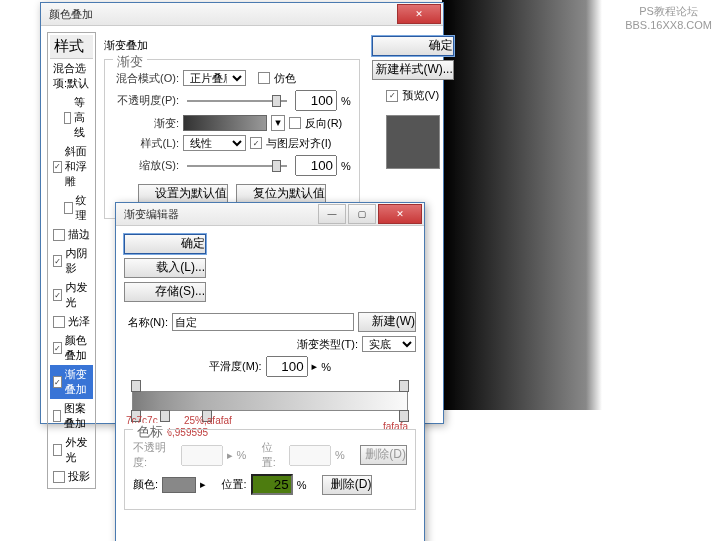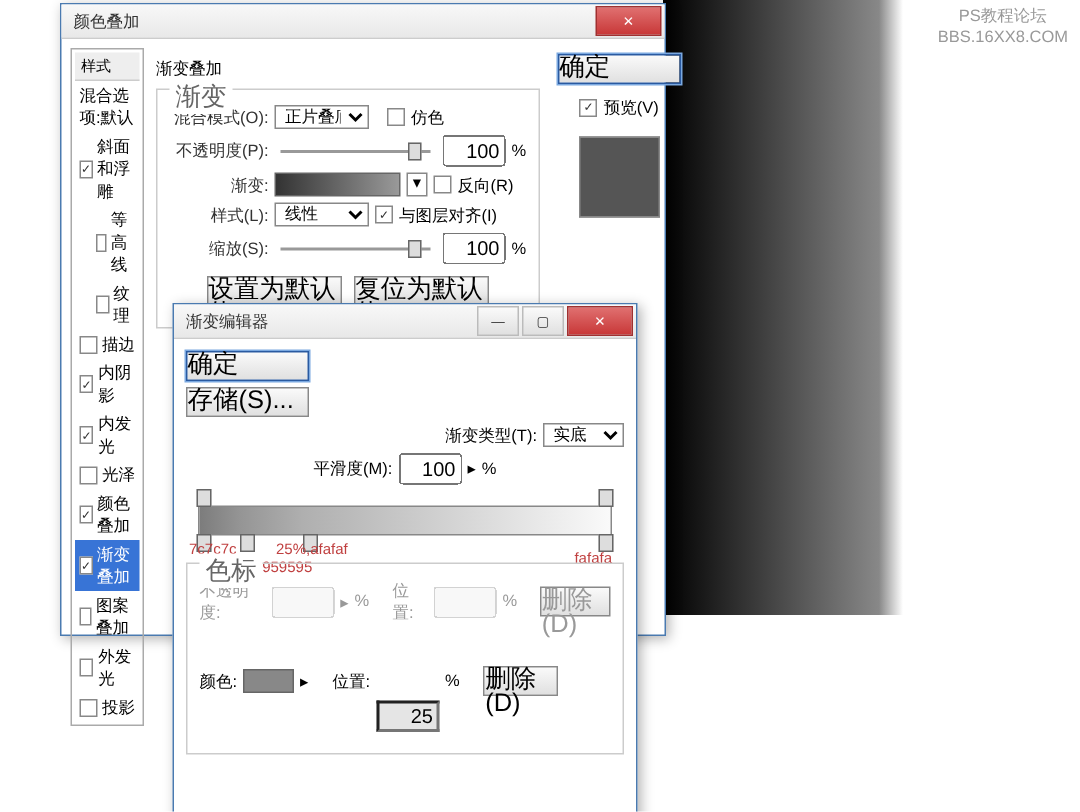--- a/index.html
+++ b/index.html
@@ -5,36 +5,36 @@
 body{margin:0;font-family:"Microsoft YaHei",SimSun,sans-serif;font-size:11px;background:#fff;width:720px;height:541px;position:relative;overflow:hidden}
 .watermark{position:absolute;top:4px;right:8px;font-size:11px;color:#999;text-align:center;line-height:14px}
 .dark-bg{position:absolute;top:0;right:118px;width:160px;height:410px;background:linear-gradient(90deg,#000 0%,#888 90%,#fff 100%)}
 .win{position:absolute;background:#fff;border:1px solid #4a7ab0;box-shadow:2px 2px 8px rgba(0,0,0,.3)}
 .titlebar{height:22px;background:linear-gradient(#f8f8f8,#e8e8e8);display:flex;align-items:center;padding-left:8px;border-bottom:1px solid #ccc;font-size:11px;color:#333}
 .tb-spacer{flex:1}
 .win-btn{width:26px;height:18px;margin-right:2px;border:1px solid #bbb;background:linear-gradient(#fafafa,#e0e0e0);display:inline-flex;align-items:center;justify-content:center;font-size:9px;cursor:pointer}
 .win-close{width:42px;background:linear-gradient(#e07070,#c83838);border-color:#a03030;color:#fff}
 .body1{display:flex;padding:6px}
 .styles-list{width:86px;border:1px solid #aaa;padding:2px}
-.style-head{background:#eee;padding:2px 4px;border-bottom:1px solid #ccc;font-size:10px}
+.style-head{background:#eee;padding:2px 4px;border-bottom:1px solid #ccc;font-size:15px}
 .style-item{padding:2px 3px;font-size:11px;display:flex;align-items:center;gap:3px}
 .style-item.sel{background:#3874d6;color:#fff}
 .cb{width:10px;height:10px;border:1px solid #888;background:#fff;display:inline-flex;align-items:center;justify-content:center;font-size:8px;color:#333}
 .cb.on::after{content:"✓"}
 .center-panel{flex:1;padding:4px 8px}
 .group{border:1px solid #ccc;padding:6px 8px 10px;margin-bottom:6px;position:relative}
-.group-title{position:absolute;top:-7px;left:8px;background:#fff;padding:0 4px;font-size:17px;color:#666}
+.group-title{position:absolute;top:-7px;left:8px;background:#fff;padding:0 4px;font-size:13px;color:#666}
 .row{display:flex;align-items:center;margin:4px 0;gap:4px;font-size:11px}
 .lbl{width:66px;text-align:right;color:#333}
 select,input[type=text]{font-size:11px;border:1px solid #888;height:16px;padding:0 2px;background:#fff}
 select{width:63px}
 .num{width:34px;text-align:right}
 .grad-prev{width:82px;height:14px;border:1px solid #666;background:linear-gradient(90deg,#333,#999)}
 .right-col{width:86px;padding:4px;display:flex;flex-direction:column;gap:4px;align-items:center}
-.btn{width:80px;height:18px;border:1px solid #888;background:linear-gradient(#fafafa,#e0e0e0);font-size:17px;cursor:pointer;text-align:left;line-height:16px}
+.btn{width:80px;height:18px;border:1px solid #888;background:linear-gradient(#fafafa,#e0e0e0);font-size:12px;cursor:pointer;text-align:right;line-height:16px}
 .btn.primary{border:1px solid #2a5aa0;outline:1px solid #7aa8e0}
 .preview-box{width:52px;height:52px;border:1px solid #888;background:#555;margin-top:4px}
 .angle{width:16px;height:16px;border:1px solid #888;border-radius:50%;display:inline-block;position:relative}
 .angle::after{content:"";position:absolute;width:1px;height:7px;background:#333;top:1px;left:50%}
 .slider{width:100px;height:2px;background:#999;position:relative;margin:0 4px}
 .slider::after{content:"";position:absolute;width:7px;height:10px;background:#ddd;border:1px solid #666;top:-5px;left:85%}
 
 .win2{top:202px;left:115px;width:308px;height:350px}
 .body2{padding:8px}
 .body2 .main{display:flex;gap:6px}
@@ -63,27 +63,27 @@
   <div class="titlebar">
     <span>颜色叠加</span>
     <span class="tb-spacer"></span>
     <span class="win-btn win-close">✕</span>
   </div>
   <div class="body1">
     <div class="styles-list">
       <div class="style-head">样式</div>
       <div class="style-item">混合选项:默认</div>
       <div id="style-items">
+          <div class="style-item" style="padding-left: 14px;">
+            <span class="cb"></span>
+            <span>等高线</span>
+          </div>
           <div class="style-item">
             <span class="cb on"></span>
             <span>斜面和浮雕</span>
-          </div>
-          <div class="style-item" style="padding-left: 14px;">
-            <span class="cb"></span>
-            <span>等高线</span>
           </div>
           <div class="style-item" style="padding-left: 14px;">
             <span class="cb"></span>
             <span>纹理</span>
           </div>
           <div class="style-item">
             <span class="cb"></span>
             <span>描边</span>
           </div>
           <div class="style-item">
@@ -157,20 +157,21 @@
           <span>%</span>
         </div>
         <div class="row" style="justify-content:center;gap:8px;margin-top:8px">
           <div class="btn" style="width:88px">设置为默认值</div>
           <div class="btn" style="width:88px">复位为默认值</div>
         </div>
       </div>
     </div>
     <div class="right-col">
       <div class="btn primary">确定</div>
+      <div class="btn">新建样式(W)...</div>
       <div class="row" style="margin-top:4px">
           <span class="cb on"></span>
           <span>预览(V)</span>
         </div>
       <div class="preview-box"></div>
     </div>
   </div>
 </div>
 
 <div class="win win2">
@@ -178,22 +179,28 @@
     <span>渐变编辑器</span>
     <span class="tb-spacer"></span>
     <span class="win-btn">—</span>
     <span class="win-btn">▢</span>
     <span class="win-btn win-close">✕</span>
   </div>
   <div class="body2">
     <div class="main">
       <div class="right2">
         <div class="btn primary">确定</div>
+        <div class="btn">载入(L)...</div>
         <div class="btn">存储(S)...</div>
       </div>
+    </div>
+    <div class="row" style="margin-top:10px">
+      <span style="width:44px;text-align:right">名称(N):</span>
+      <input type="text" style="flex: 1 1 0%;" value="自定">
+      <div class="btn" style="width:56px">新建(W)</div>
     </div>
     <div class="row" style="justify-content:flex-end">
       <span>渐变类型(T):</span>
       <select style="width:54px"><option>实底</option></select>
     </div>
     <div class="row" style="justify-content:center">
       <span>平滑度(M):</span>
       <input class="num" value="100" style="">
       <span>▸</span>
       <span>%</span>
@@ -221,19 +228,19 @@
         <span>位置:</span>
         <input class="num" disabled="" style=""> <span>%</span>
         <span style="width:8px"></span>
         <div class="btn" style="width:48px;color:#999">删除(D)</div>
       </div>
       <div class="row">
         <span>颜色:</span>
         <span class="color-swatch"></span>▸
         <span style="width:8px"></span>
         <span>位置:</span>
-        <input class="num" style="background: #e5e5e5; margin-top: 47px;" value="25"> <span>%</span>
+        <input class="num" style="background: #4d7c0f;" value="25"> <span>%</span>
         <span style="width:8px"></span>
         <div class="btn" style="width:48px">删除(D)</div>
       </div>
     </div>
   </div>
 </div>
 
 </body></html>

